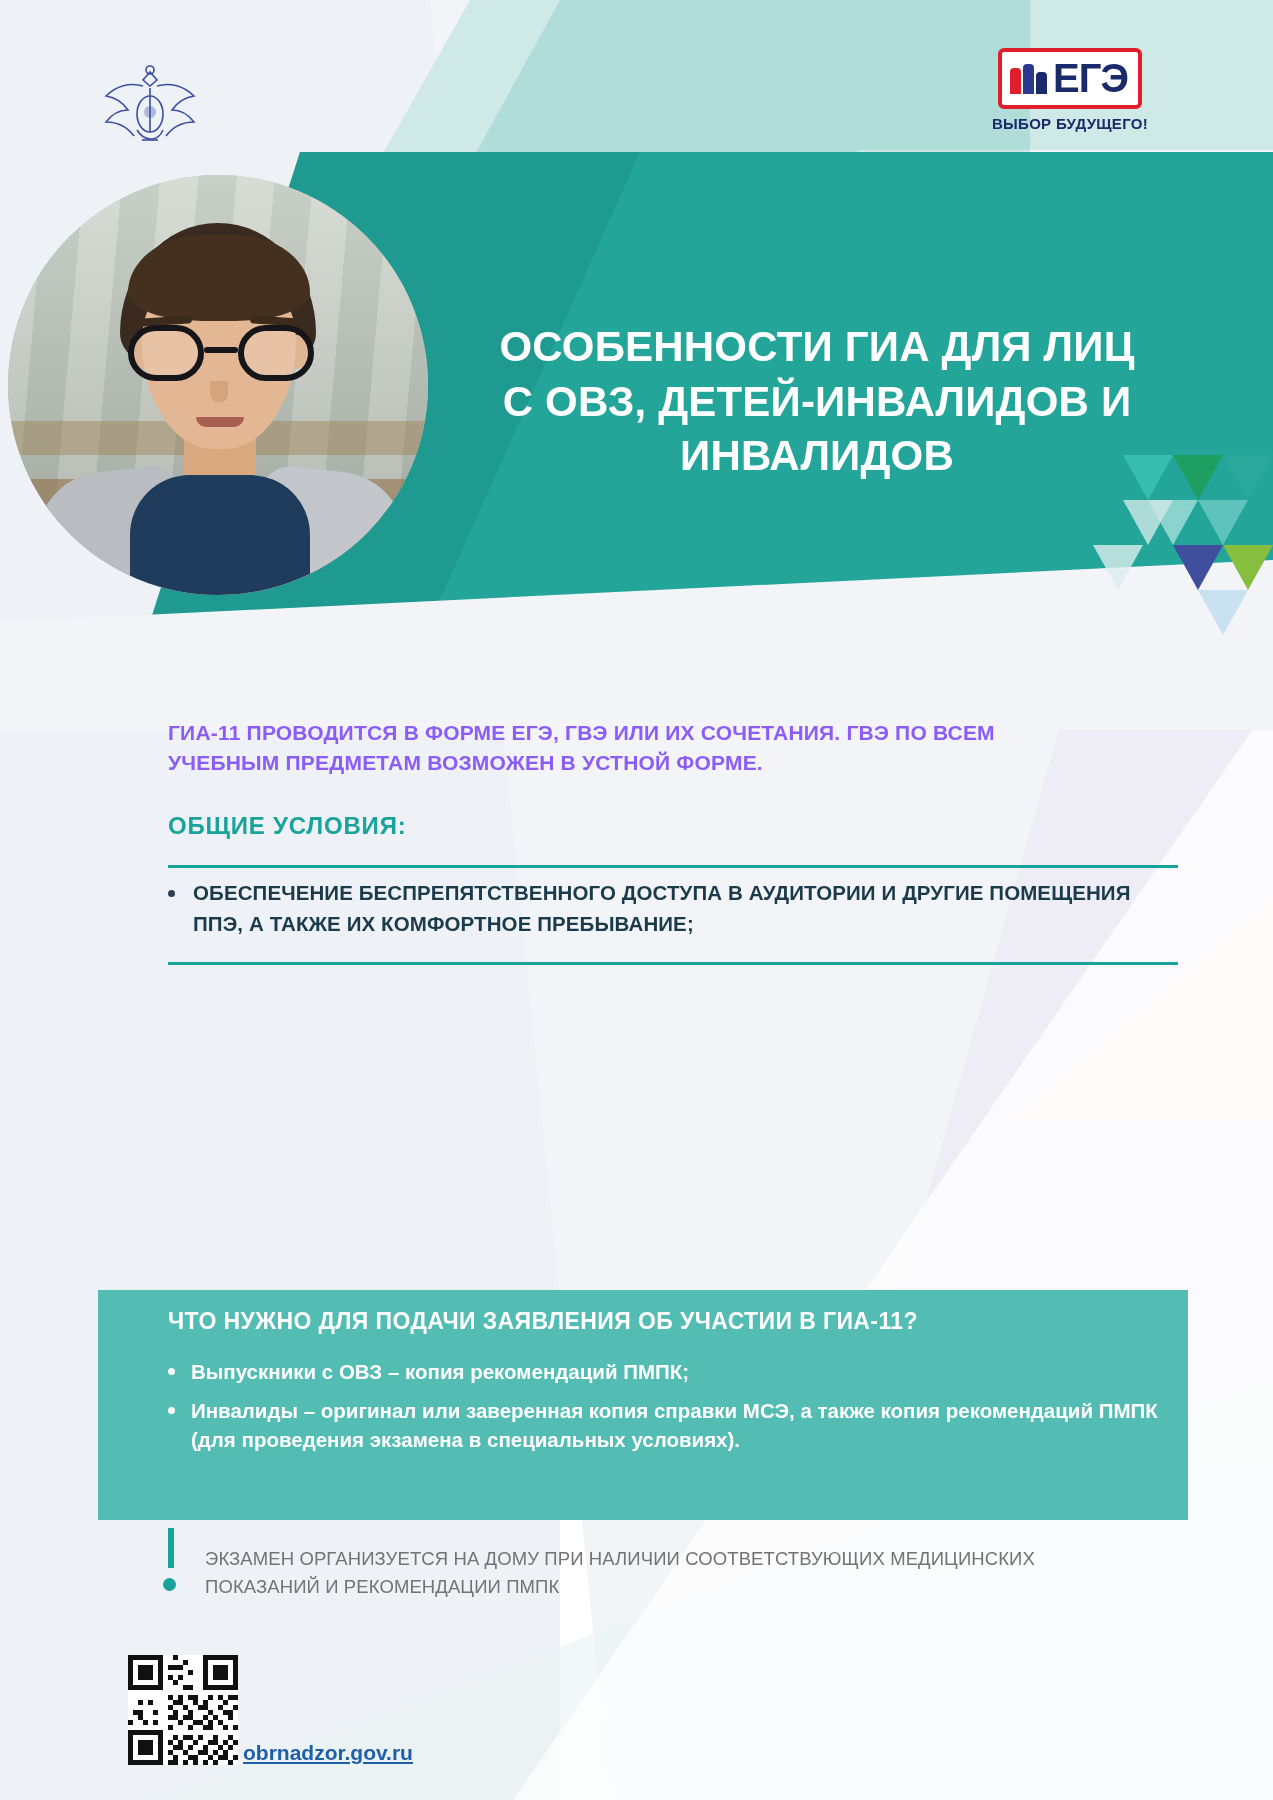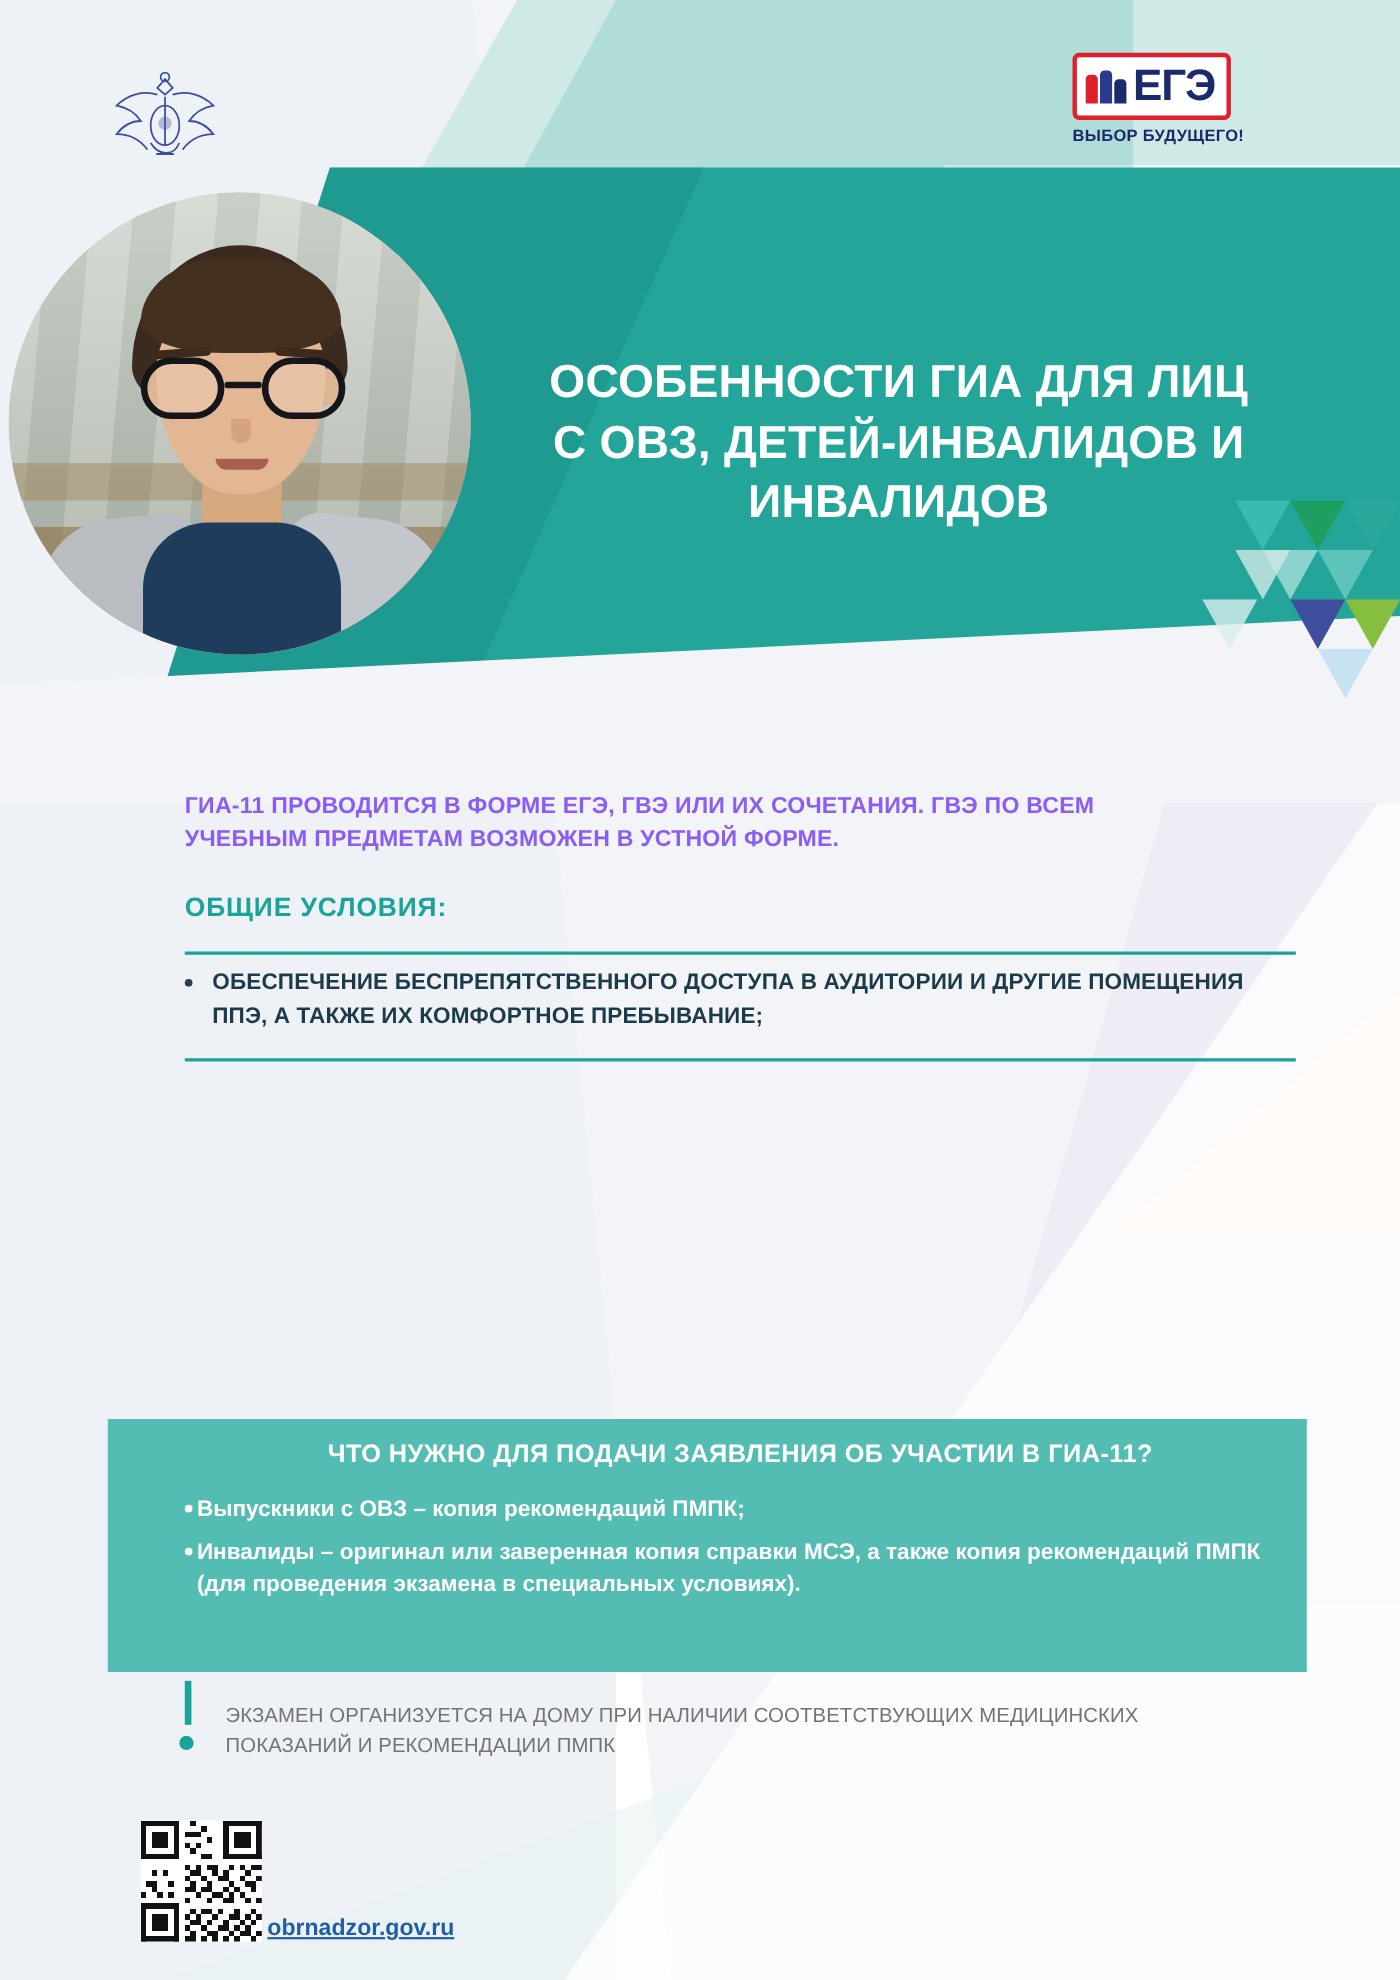--- a/index.html
+++ b/index.html
@@ -78,21 +78,21 @@
   .rosobr-emblem {
     position: absolute; left: 100px; top: 62px; width: 100px; height: 90px;
   }
   .hdr-text {
     position: absolute; left: 258px; top: 88px;
     color: #29536b; font-size: 19.5px; font-weight: bold; letter-spacing: .4px;
     line-height: 1.45; text-transform: uppercase;
   }
 
   .ege-logo {
-    position: absolute; right: 108px; top: 48px; width: 190px; text-align: left;
+    position: absolute; right: 108px; top: 48px; width: 190px; text-align: center;
   }
   .ege-box {
     display: inline-flex; align-items: center; gap: 6px;
     border: 4px solid #e01f2d; border-radius: 6px;
     padding: 4px 10px 4px 8px; background: #fff;
   }
   .ege-figs { display: flex; gap: 2px; align-items: flex-end; }
   .fig { width: 11px; border-radius: 4px 4px 0 0; }
   .fig.red { height: 26px; background: #e01f2d; }
   .fig.blue { height: 30px; background: #2b3a8f; }
@@ -216,24 +216,23 @@
 
   
   .panel {
     position: absolute; left: 98px; top: 1290px; width: 1090px; height: 230px;
     background: #53bdb3;
   }
   .panel-title {
     position: absolute; left: 168px; top: 1308px; width: 1010px;
     color: #ffffff; font-size: 23px; font-weight: bold; letter-spacing: .4px;
     text-transform: uppercase;
-    text-align: center;
   }
   .panel-list { position: absolute; left: 168px; top: 1357px; width: 1000px; }
-  .panel-item { display: flex; gap: 4px; margin-bottom: 10px; }
+  .panel-item { display: flex; gap: 16px; margin-bottom: 10px; }
   .panel-item .dot {
     flex: 0 0 auto; width: 7px; height: 7px; border-radius: 50%;
     background: #ffffff; margin-top: 11px;
   }
   .panel-item .txt {
     color: #ffffff; font-size: 20.5px; font-weight: bold; line-height: 1.42;
   }
 
   
   .note-bar {

